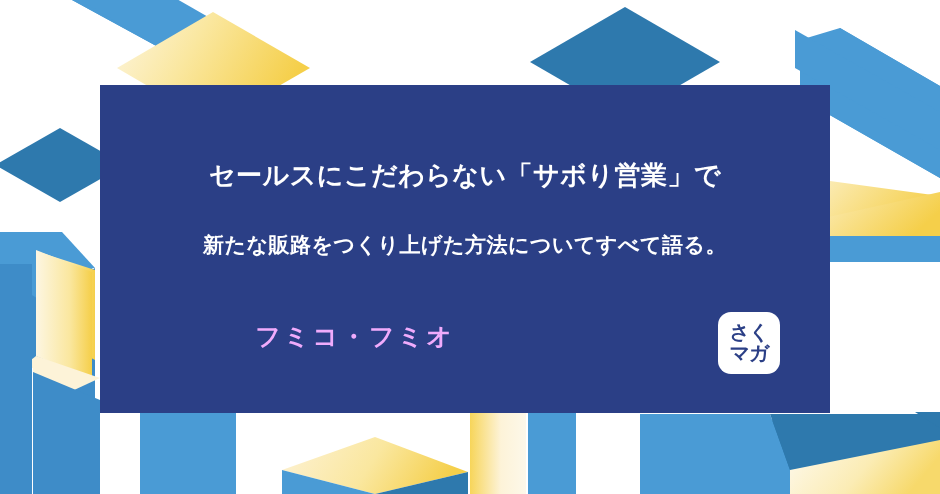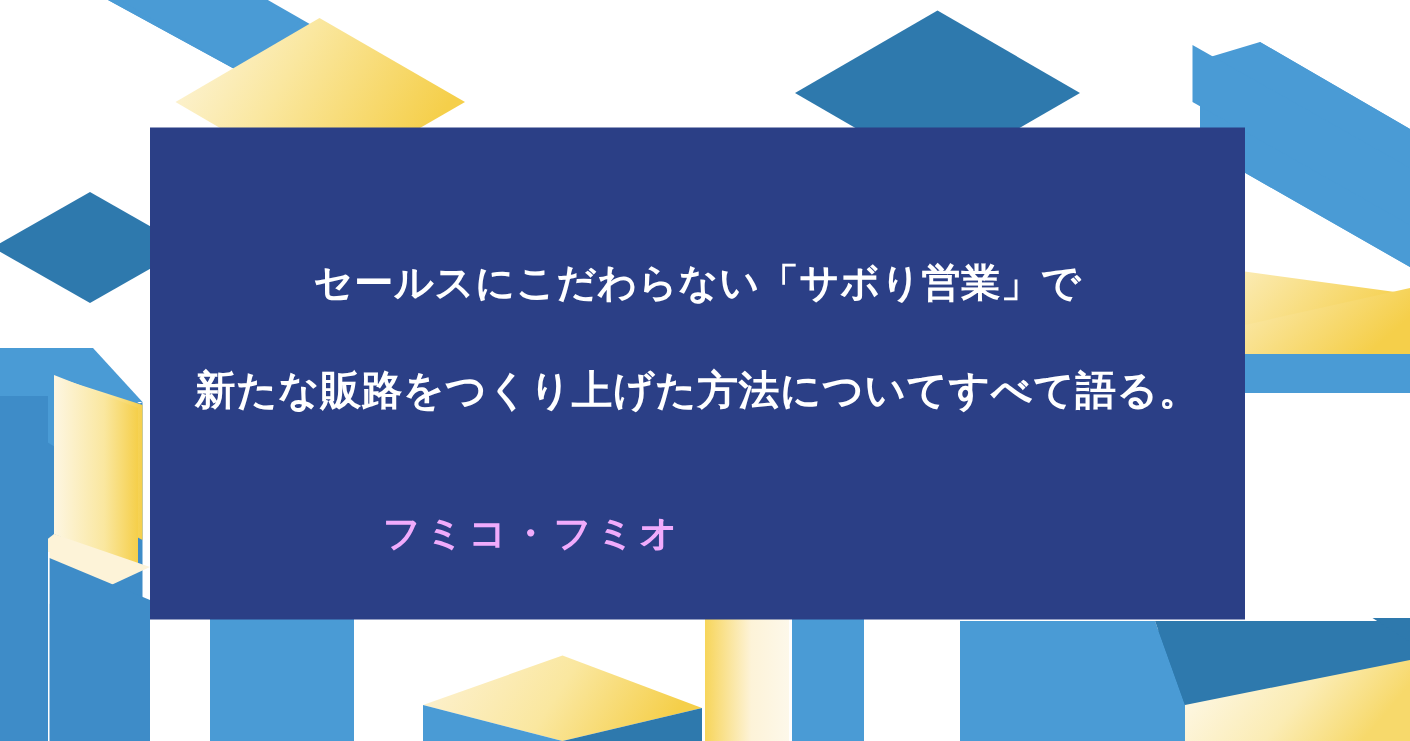--- a/index.html
+++ b/index.html
@@ -30,37 +30,37 @@
 
   
   #content-panel {
     position: absolute;
     left: 100px;
     top: 85px;
     width: 730px;
     height: 328px;
     background: #2b3f86;
     box-sizing: border-box;
-    padding: 61px 40px 28px 40px;
+    padding: 48px 40px 28px 40px;
     display: flex;
     flex-direction: column;
     align-items: center;
   }
 
   .title-line {
     color: #ffffff;
     font-size: 26px;
     font-weight: bold;
     letter-spacing: 0.5px;
     line-height: 1.1;
     text-align: center;
     white-space: nowrap;
   }
   #title-line-1 { margin-top: 28px; }
-  #title-line-2 { margin-top: 43px; font-size: 27px; }
+  #title-line-2 { margin-top: 43px; font-size: 21px; }
 
   #author-row {
     margin-top: 56px;
     width: 100%;
     position: relative;
     height: 76px;
   }
 
   #author-name {
     position: absolute;
@@ -205,16 +205,20 @@
 
   <div id="content-panel">
 
     <div class="title-line" id="title-line-1">セールスにこだわらない「サボり営業」で</div>
 
     <div class="title-line" id="title-line-2">新たな販路をつくり上げた方法についてすべて語る。</div>
 
     <div id="author-row">
       <div id="author-name">フミコ・フミオ</div>
 
+      <div id="brand-logo">
+        <span class="logo-line">さく</span>
+        <span class="logo-line">マガ</span>
+      </div>
     </div>
 
   </div>
 </div>
 
 </body></html>

